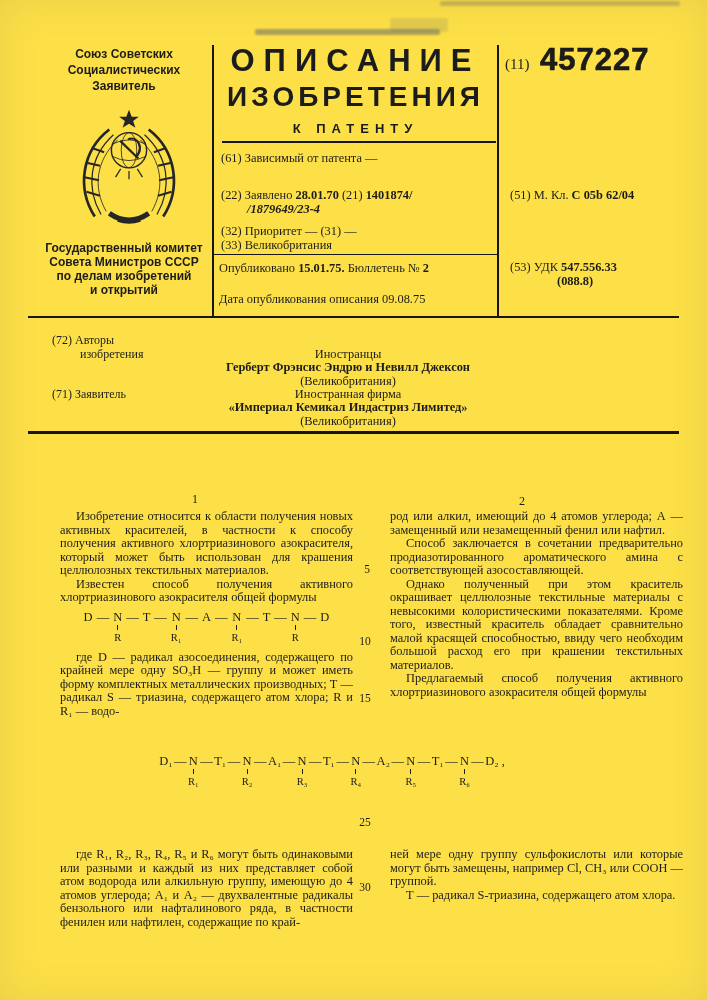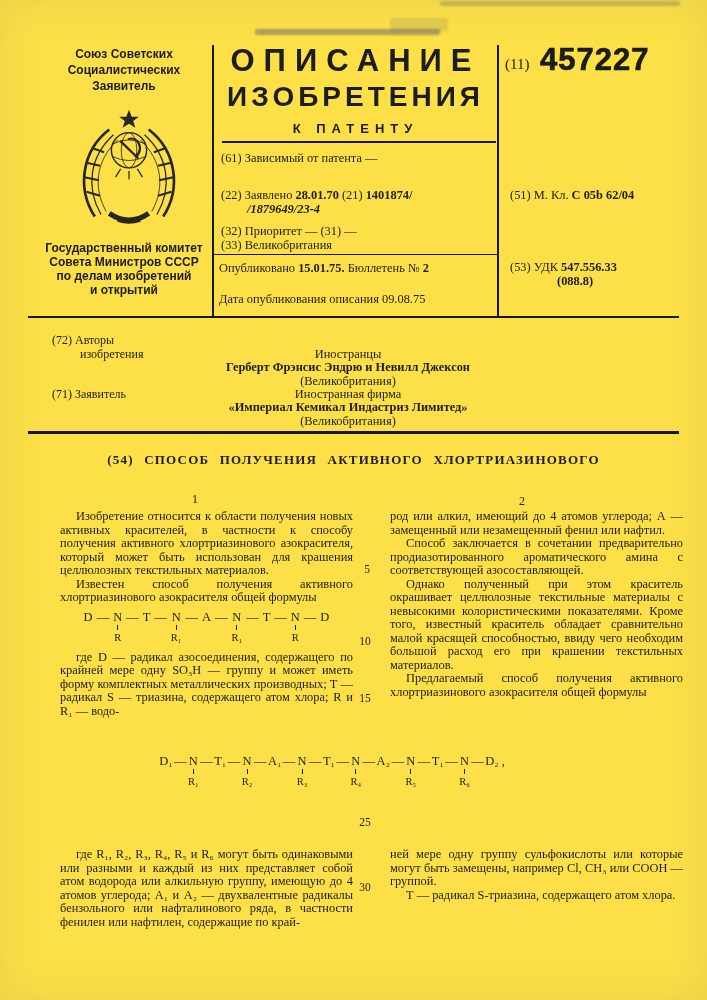--- a/index.html
+++ b/index.html
@@ -159,21 +159,20 @@
   <div class="abs party-center b" style="top:360px;">Герберт Фрэнсис Эндрю и Невилл Джексон</div>
   <div class="abs party-center" style="top:374px;">(Великобритания)</div>
   <div class="abs party-label" style="left:52px;top:387px;">(71) Заявитель</div>
   <div class="abs party-center b" style="top:400px;">«Империал Кемикал Индастриз Лимитед»</div>
   <div class="abs party-center" style="top:387px;">Иностранная фирма</div>
   <div class="abs party-center" style="top:414px;">(Великобритания)</div>
 
   <div class="abs rule" style="left:28px;top:431px;width:651px;height:2.5px;"></div>
 
   <div class="abs title54">
-    <div>(54) СПОСОБ ПОЛУЧЕНИЯ АКТИВНОГО ХЛОРТРИАЗИНОВОГО</div>
   </div>
 
   <span class="abs colnum" style="left:192px;top:492px;">1</span>
   <span class="abs colnum" style="left:519px;top:494px;">2</span>
 
   <span class="abs marginnum" style="left:358px;top:563px;">5</span>
   <span class="abs marginnum" style="left:356px;top:627px;margin-top:8px;">10</span>
   <span class="abs marginnum" style="left:356px;top:692px;">15</span>
   <span class="abs marginnum" style="left:356px;top:816px;">25</span>
   <span class="abs marginnum" style="left:356px;top:881px;">30</span>

